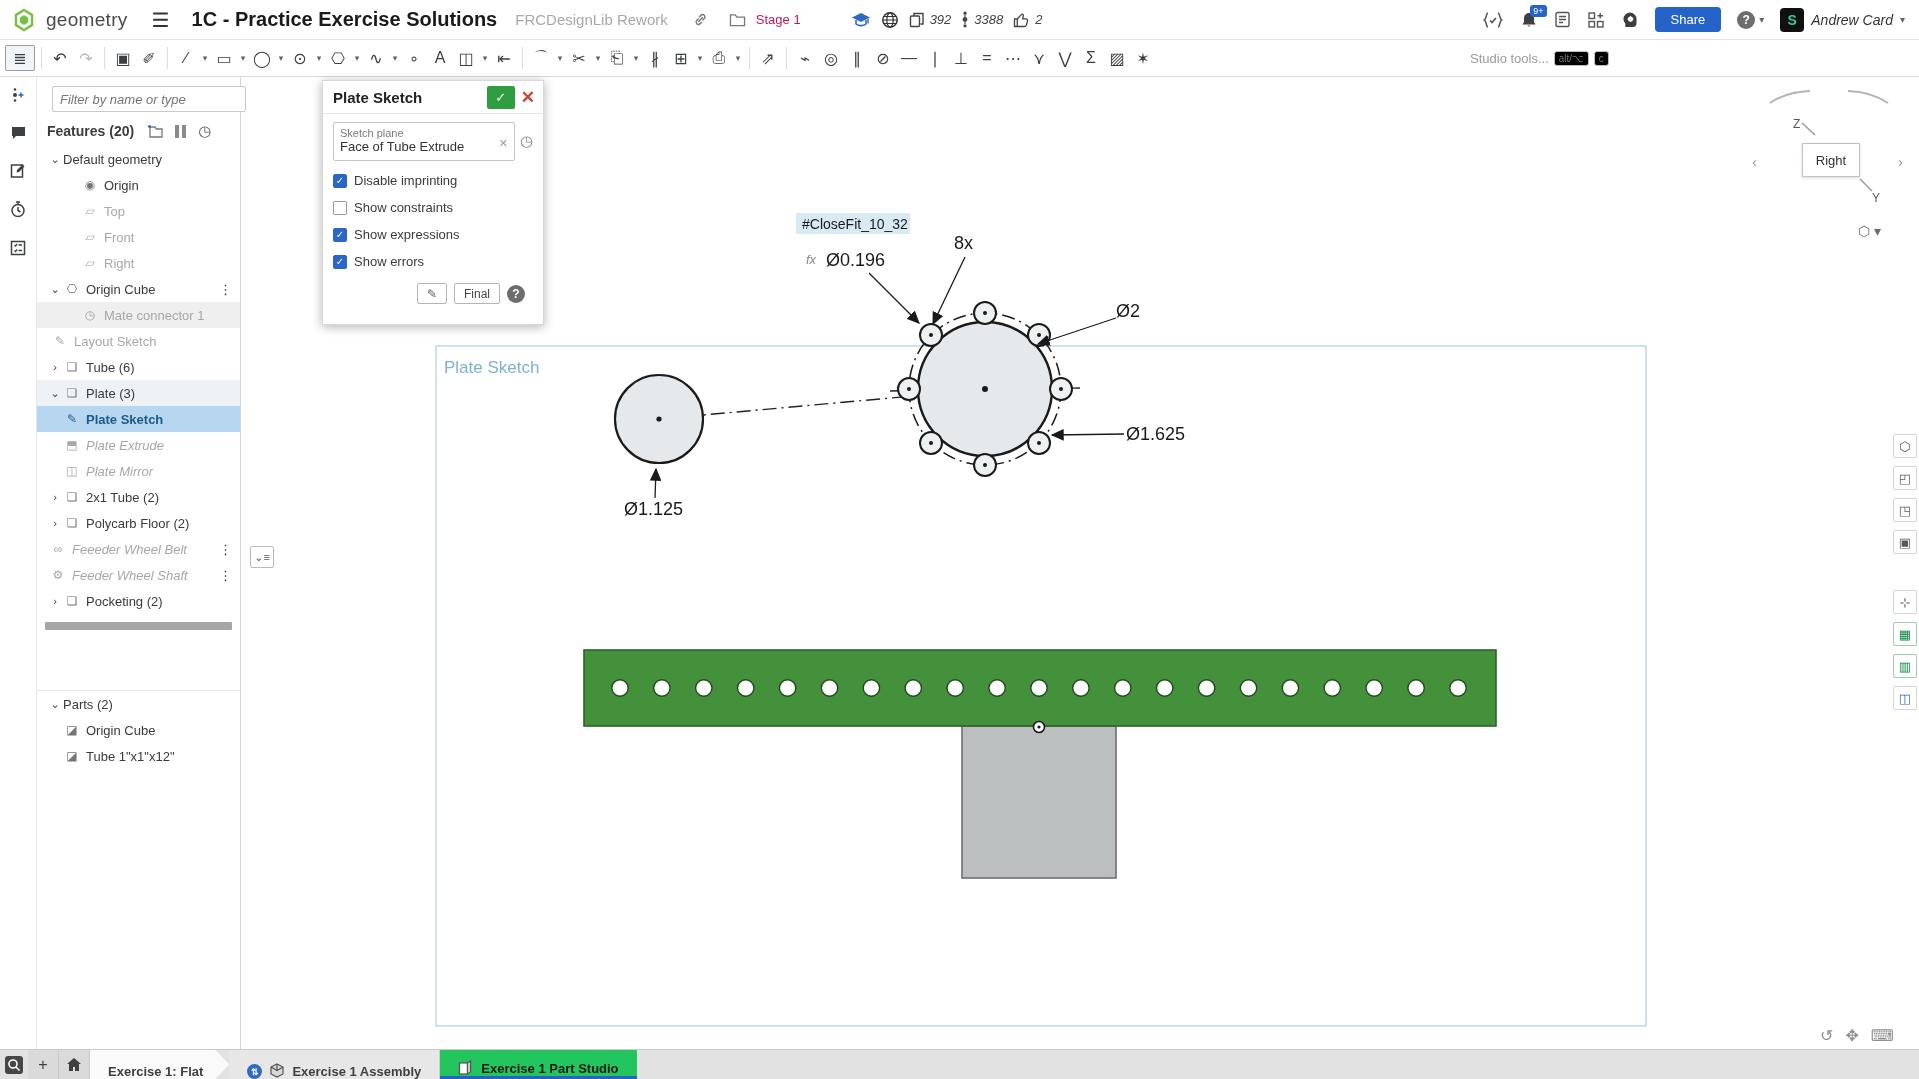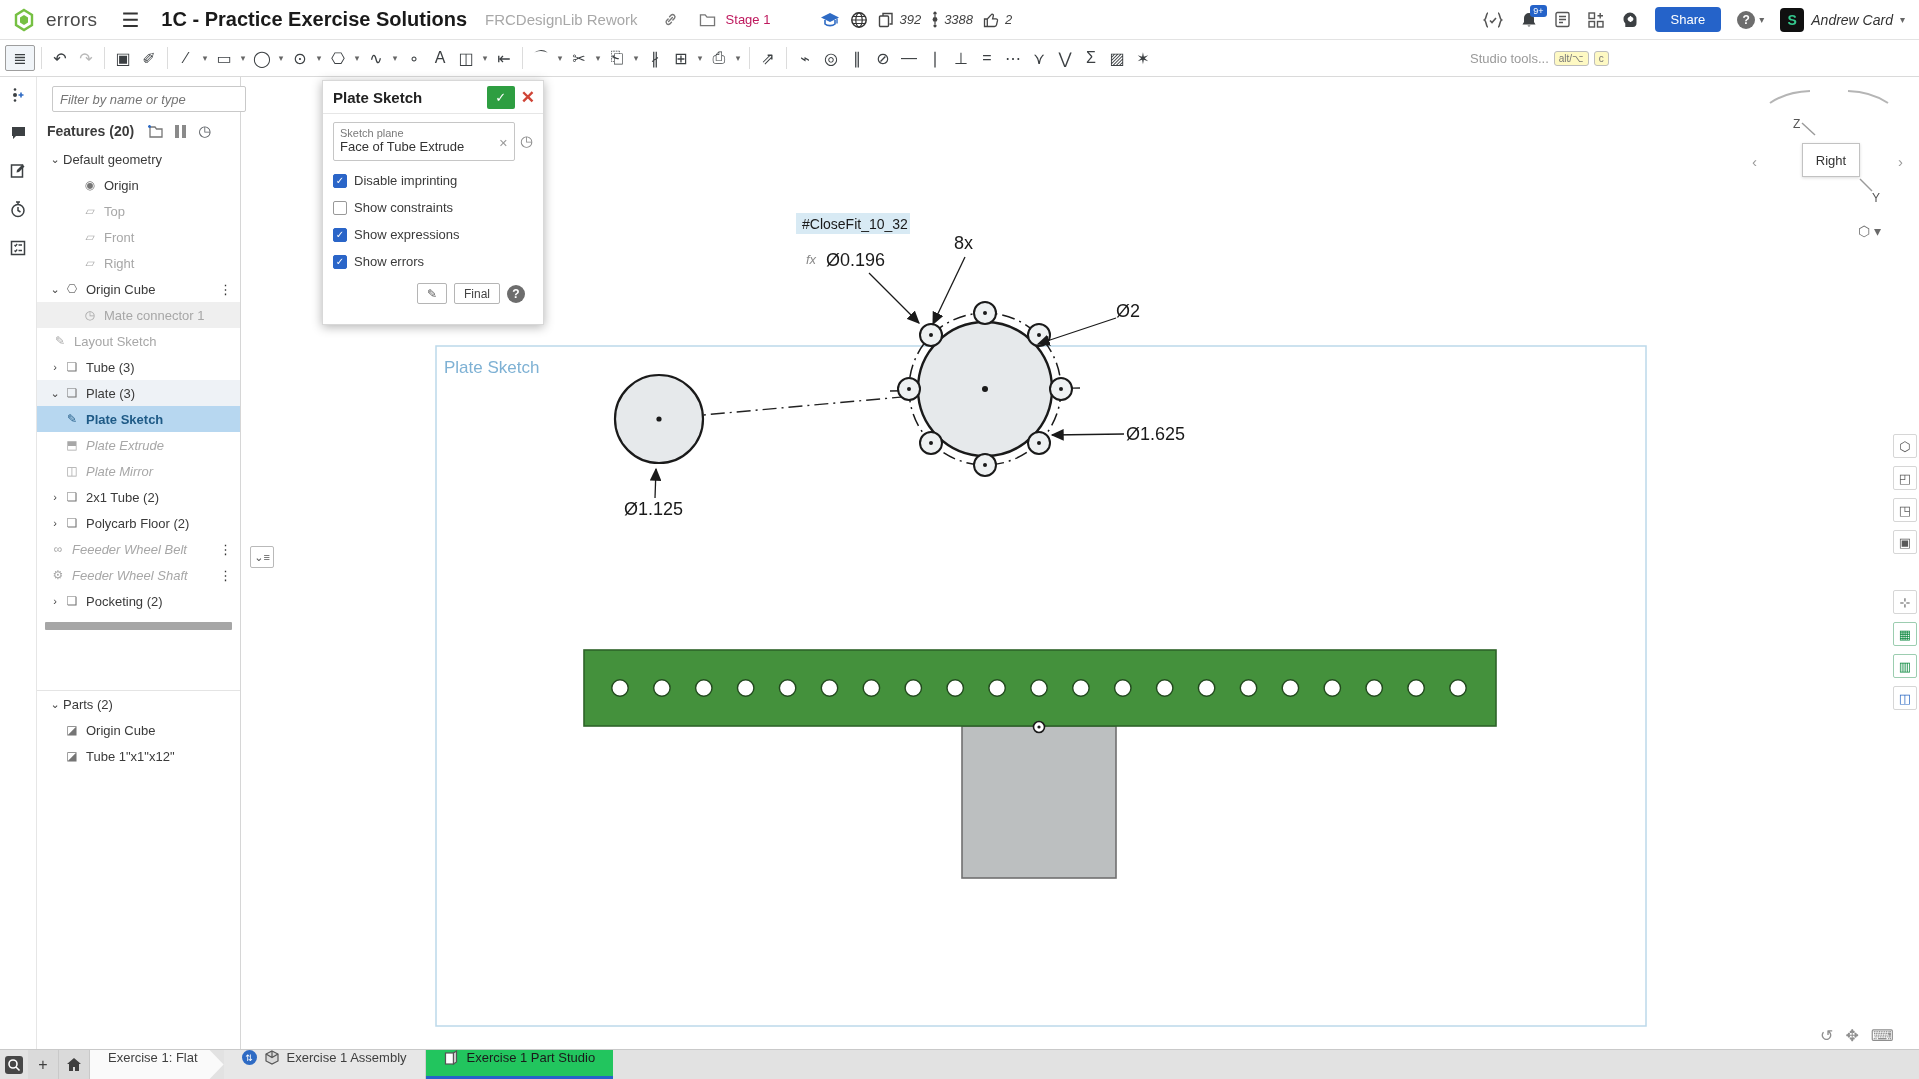--- a/index.html
+++ b/index.html
@@ -37,21 +37,21 @@
              border-bottom:1px solid #dadada; display:flex; align-items:center; padding-left:4px; z-index:25; }
   .tbi { min-width:24px; height:26px; display:inline-flex; align-items:center; justify-content:center;
          font-size:16px; color:#3c4043; margin:0 1px; cursor:pointer; }
   .tbi.boxed { border:1px solid #9e9e9e; background:#f1f5f9; border-radius:2px; width:30px; }
   .tbc { width:12px; height:26px; display:inline-flex; align-items:center; justify-content:center;
          font-size:9px; color:#666; cursor:pointer; }
   .tdiv { width:1px; height:22px; background:#dcdcdc; margin:0 5px; }
   #searchtools { position:absolute; left:1470px; top:5px; width:160px; height:26px; border:0;
                  background:#fff; display:flex; align-items:center; gap:5px; font-size:13px; color:#9a9a9a;
                  cursor:text; }
-  .kbd { border:1px solid #bdbdbd; border-radius:3px; font-size:10px; color:#777; padding:1px 4px; background:#fef9c3; }
+  .kbd { border:1px solid #bdbdbd; border-radius:3px; font-size:10px; color:#777; padding:1px 4px; background:#000000; }
 
   
   #leftstrip { position:absolute; left:0; top:77px; width:37px; height:972px; background:#fff;
                border-right:1px solid #e6e6e6; display:flex; flex-direction:column; align-items:center;
                padding-top:10px; gap:22px; z-index:20; }
   .ls-ico { color:#3c4043; cursor:pointer; }
 
   
   #fpanel { position:absolute; left:37px; top:77px; width:204px; height:972px; background:#fff;
             border-right:1px solid #d6d6d6; z-index:20; font-size:13px; }
@@ -133,41 +133,41 @@
   
   #cornericons { position:absolute; left:1820px; top:1026px; display:flex; gap:12px; z-index:15; color:#8f8f8f; }
   .ci { cursor:pointer; }
 
   
   #bottombar { position:absolute; left:0; top:1049px; width:1919px; height:30px; background:#e2e2e2;
                border-top:1px solid #c9c9c9; display:flex; align-items:stretch; z-index:30; }
   .bb-find { width:28px; display:flex; align-items:center; justify-content:center; background:#e2e2e2; cursor:pointer; }
   .bb-btn { width:31px; display:flex; align-items:center; justify-content:center; font-size:16px; color:#3f3f3f;
             background:#dadada; border-right:1px solid #c9c9c9; cursor:pointer; }
-  .tab { display:flex; align-items:flex-start; gap:7px; padding:0 18px; font-size:13px; color:#3f3f3f; cursor:pointer; }
+  .tab { display:flex; align-items:flex-end; gap:7px; padding:0 18px; font-size:13px; color:#3f3f3f; cursor:pointer;font-weight:bold; }
   .tab1 { background:#fafafa; padding-right:26px;
           clip-path:polygon(0 0, calc(100% - 14px) 0, 100% 50%, calc(100% - 14px) 100%, 0 100%); }
   .tab2 { background:#e7e7e7; border-right:1px solid #cfcfcf; }
   .tab3 { background:#22c55e; border-bottom:3px solid #2563c9; color:#1a1a1a; }
   .tab-ico-circle { width:15px; height:15px; border-radius:50%; background:#2f6bc4; color:#fff; font-size:9px;
                     display:inline-flex; align-items:center; justify-content:center; }
   svg.icon { display:block; }
 </style>
 </head>
 <body>
 
 <div id="root">
 
   <div id="topbar">
     <div class="tb-left">
       <svg class="logo-mark icon" viewBox="0 0 24 24">
         <path d="M12 2l8 5v10l-8 5-8-5V7z" fill="none" stroke="#76c043" stroke-width="2.4"></path>
         <path d="M12 7l4 2.5v5L12 17l-4-2.5v-5z" fill="#76c043"></path>
       </svg>
-      <span class="logo-word">errors</span>
+      <span class="logo-word">geometry</span>
       <span class="hamburger">☰</span>
       <span class="doc-title">1C - Practice Exercise Solutions</span>
       <span class="doc-sub">FRCDesignLib Rework</span>
       <span class="tb-ico" style="margin-left:14px">
         <svg class="icon" width="17" height="17" viewBox="0 0 18 18">
             <path d="M7 11l4-4M6.5 8.5L4.8 10.2a2.5 2.5 0 0 0 3.5 3.5l1.7-1.7M11.5 9.5l1.7-1.7a2.5 2.5 0 0 0-3.5-3.5L8 6" fill="none" stroke="#777" stroke-width="1.5" stroke-linecap="round"></path>
           </svg>
       </span>
       <span class="tb-ico" style="margin-left:10px">
         <svg class="icon" width="17" height="15" viewBox="0 0 18 16">
@@ -407,21 +407,21 @@
       <span class="ticon">◷</span>
       <span class="tlabel">Mate connector 1</span>
     </div>
     <div class="trow pl0 gray" style="padding-left:14px">
       <span class="ticon">✎</span>
       <span class="tlabel">Layout Sketch</span>
     </div>
     <div class="trow pl0">
       <span class="chev">›</span>
       <span class="ticon">❏</span>
-      <span class="tlabel">Tube (3)</span>
+      <span class="tlabel">Tube (6)</span>
     </div>
     <div class="trow pl0 rowbg2">
       <span class="chev">⌄</span>
       <span class="ticon">❏</span>
       <span class="tlabel">Plate (3)</span>
     </div>
     <div class="trow pl1 sel">
       <span class="ticon">✎</span>
       <span class="tlabel">Plate Sketch</span>
     </div>

